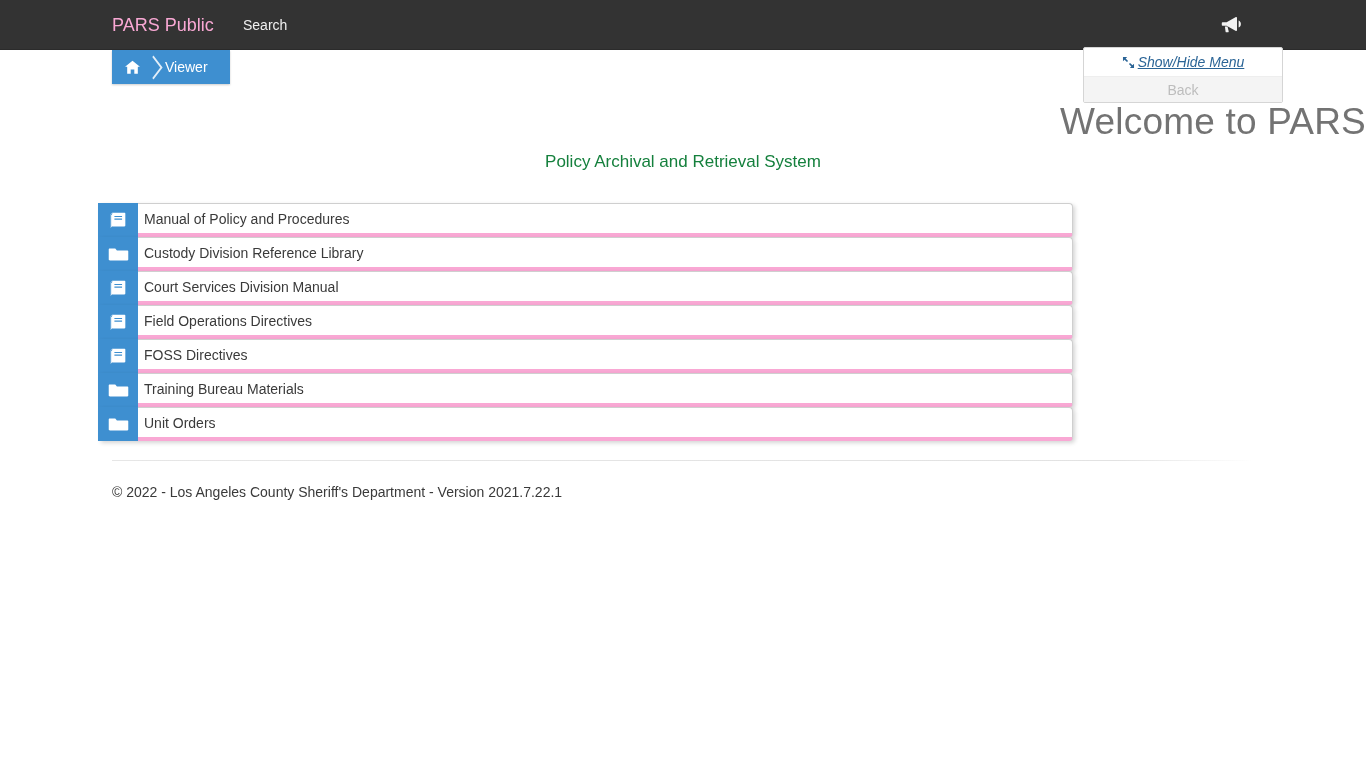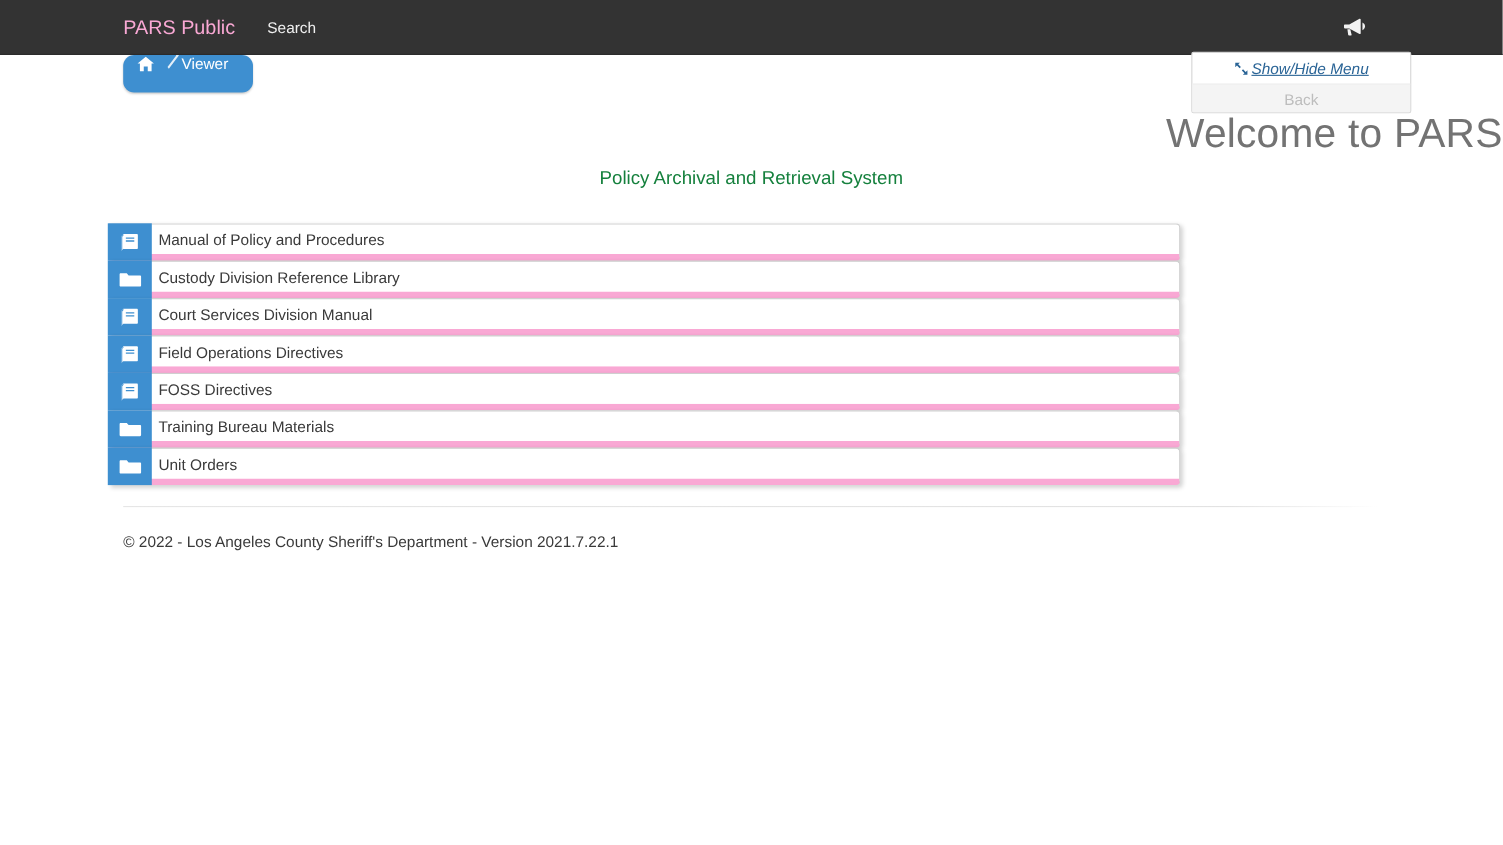--- a/index.html
+++ b/index.html
@@ -56,23 +56,23 @@
   }
   .navbar-icon svg { display: block; }
 
   
   .breadcrumb {
     position: absolute;
     left: 112px;
     top: 50px;
     height: 34px;
     display: flex;
-    align-items: flex-start;
+    align-items: center;
     background: #3e8fd0;
-    border-radius: 10px;
+    border-radius: 0;
     overflow: hidden;
     box-shadow: 0 1px 2px rgba(0,0,0,.2);
   }
   .crumb {
     display: flex;
     align-items: center;
     color: #ffffff;
     font-size: 14px;
     text-decoration: none;
     padding: 0 10px 0 12px;
@@ -168,21 +168,21 @@
     width: 974px;
   }
   .list-row {
     position: relative;
     display: flex;
     align-items: stretch;
     height: 34px;
     background: #ffffff;
     border-top: 1px solid #cfcfcf;
     border-right: 1px solid #cfcfcf;
-    border-bottom: 6px solid #f9a8d4;
+    border-bottom: 4px solid #f9a8d4;
     border-radius: 0 4px 4px 0;
     box-shadow: 2px 2px 4px rgba(0,0,0,.17);
     margin-bottom: 0px;
     cursor: pointer;
   }
   .list-row + .list-row { margin-top: 0; }
   .row-icon {
     flex: 0 0 40px;
     width: 40px;
     background: #3e8fd0;

